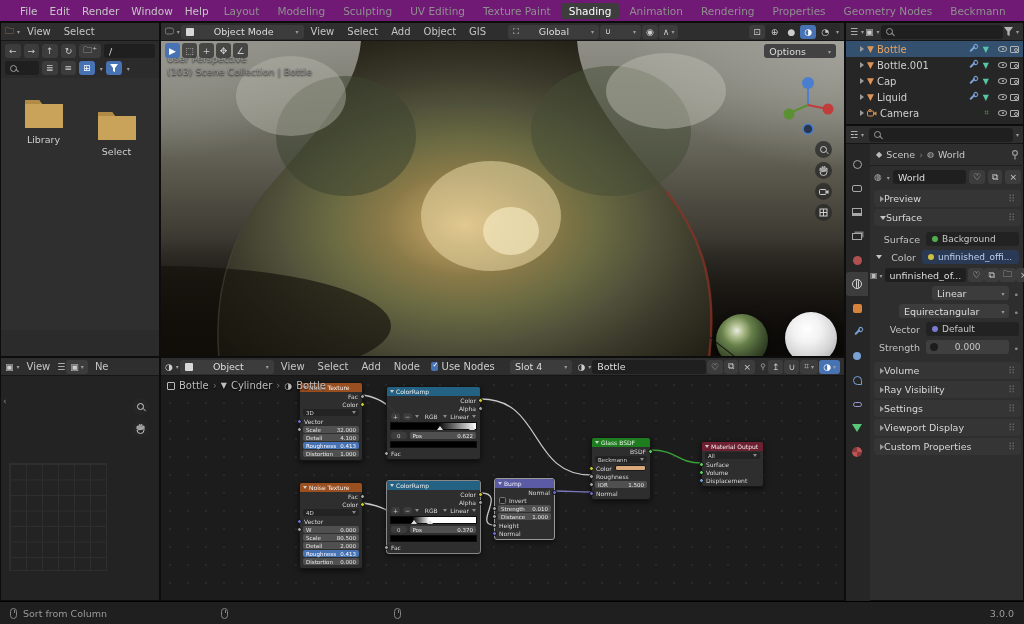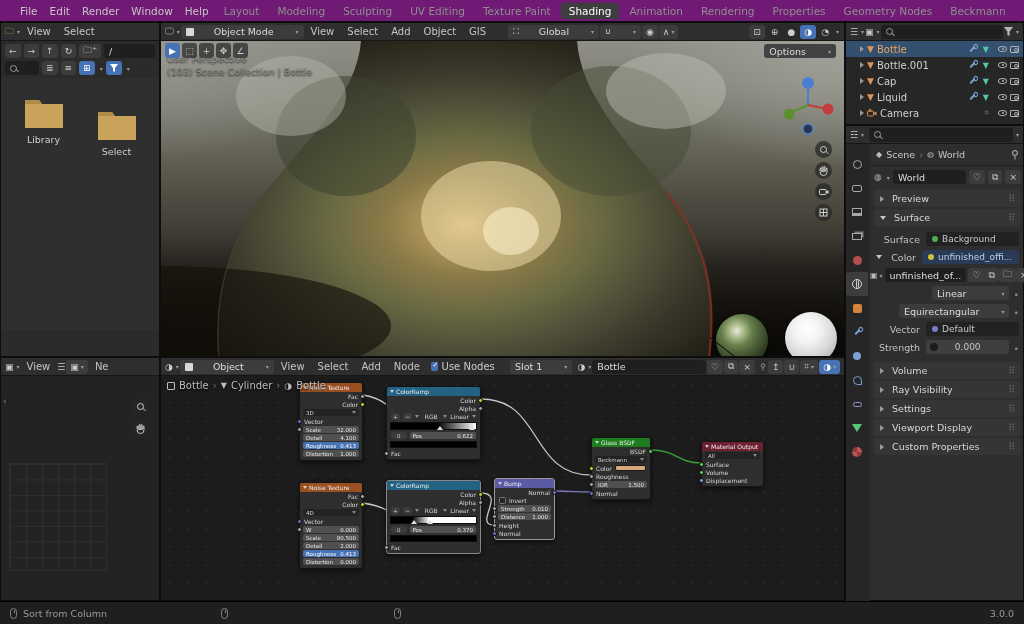--- a/index.html
+++ b/index.html
@@ -40,21 +40,21 @@
   .tri-d{width:0;height:0;border-top:4px solid #c5c5c5;border-left:3px solid transparent;border-right:3px solid transparent;display:inline-block}
   
   .orow{height:16px;display:flex;align-items:center;gap:3px;padding:0 4px;font-size:10px;color:#cfcfcf}
   .orow .sp{flex:1}
   .mesh-ico{font-size:9px;color:#dd9458}
   .mesh-data{font-size:8px;color:#55c7a6}
   
   .prow{display:flex;align-items:center;height:18px;font-size:9.5px;padding:0 6px 0 0}
   .plab{width:56px;text-align:right;color:#c0c0c0;padding-right:6px;white-space:nowrap}
   .pwid{flex:1;display:flex;align-items:flex-end}
-  .panel-h{height:17px;background:#353535;border-radius:3px;display:flex;align-items:center;gap:8px;
+  .panel-h{height:17px;background:#353535;border-radius:3px;display:flex;align-items:center;gap:0;
       font-size:9.5px;color:#d8d8d8;padding:0 6px;margin:2px 4px 0 4px}
   .pill{background:#222;border-radius:3px;height:14px;display:flex;align-items:center;gap:4px;padding:0 6px;font-size:9px;flex:1}
   .dot{width:6px;height:6px;border-radius:50%;display:inline-block}
   .tabico{width:22px;height:24px;display:flex;align-items:center;justify-content:center}
   
   .node{position:absolute;background:rgba(48,48,48,.97);border:1px solid #151515;border-radius:3px;
         font-size:6px;color:#d8d8d8;box-shadow:0 2px 5px rgba(0,0,0,.55);z-index:3}
   .nh{height:9px;display:flex;align-items:center;gap:2px;padding:0 3px;border-radius:2px 2px 0 0;color:#f0f0f0;font-size:6px;white-space:nowrap}
   .nr{position:relative;height:8px;display:flex;align-items:center;padding:0 4px;white-space:nowrap}
   .nr.out{justify-content:flex-end}
@@ -564,21 +564,21 @@
         <span class="car">▾</span>
       </span>
     <span class="m">View</span>
     <span class="m">Select</span>
     <span class="m">Add</span>
     <span class="m">Node</span>
     <span class="i-cb" style="margin-left:4px"></span>
     <span style="margin-left:3px">Use Nodes</span>
     <span style="width:18px"></span>
     <span class="dd" style="width:70px;justify-content:space-between">
-        <span>Slot 1</span>
+        <span>Slot 4</span>
         <span class="car">▾</span>
       </span>
     <span style="font-size:9px;margin-left:4px">◑</span>
       <span class="car">▾</span>
     <span class="field" style="width:150px">Bottle</span>
     <span class="btn">♡</span>
     <span class="btn">⧉</span>
     <span class="btn">×</span>
     <svg width="8" height="10" viewBox="0 0 8 10" style="margin-left:4px">
         <circle cx="4" cy="3" r="2.4" fill="none" stroke="#9a9a9a" stroke-width="1.2"></circle>

